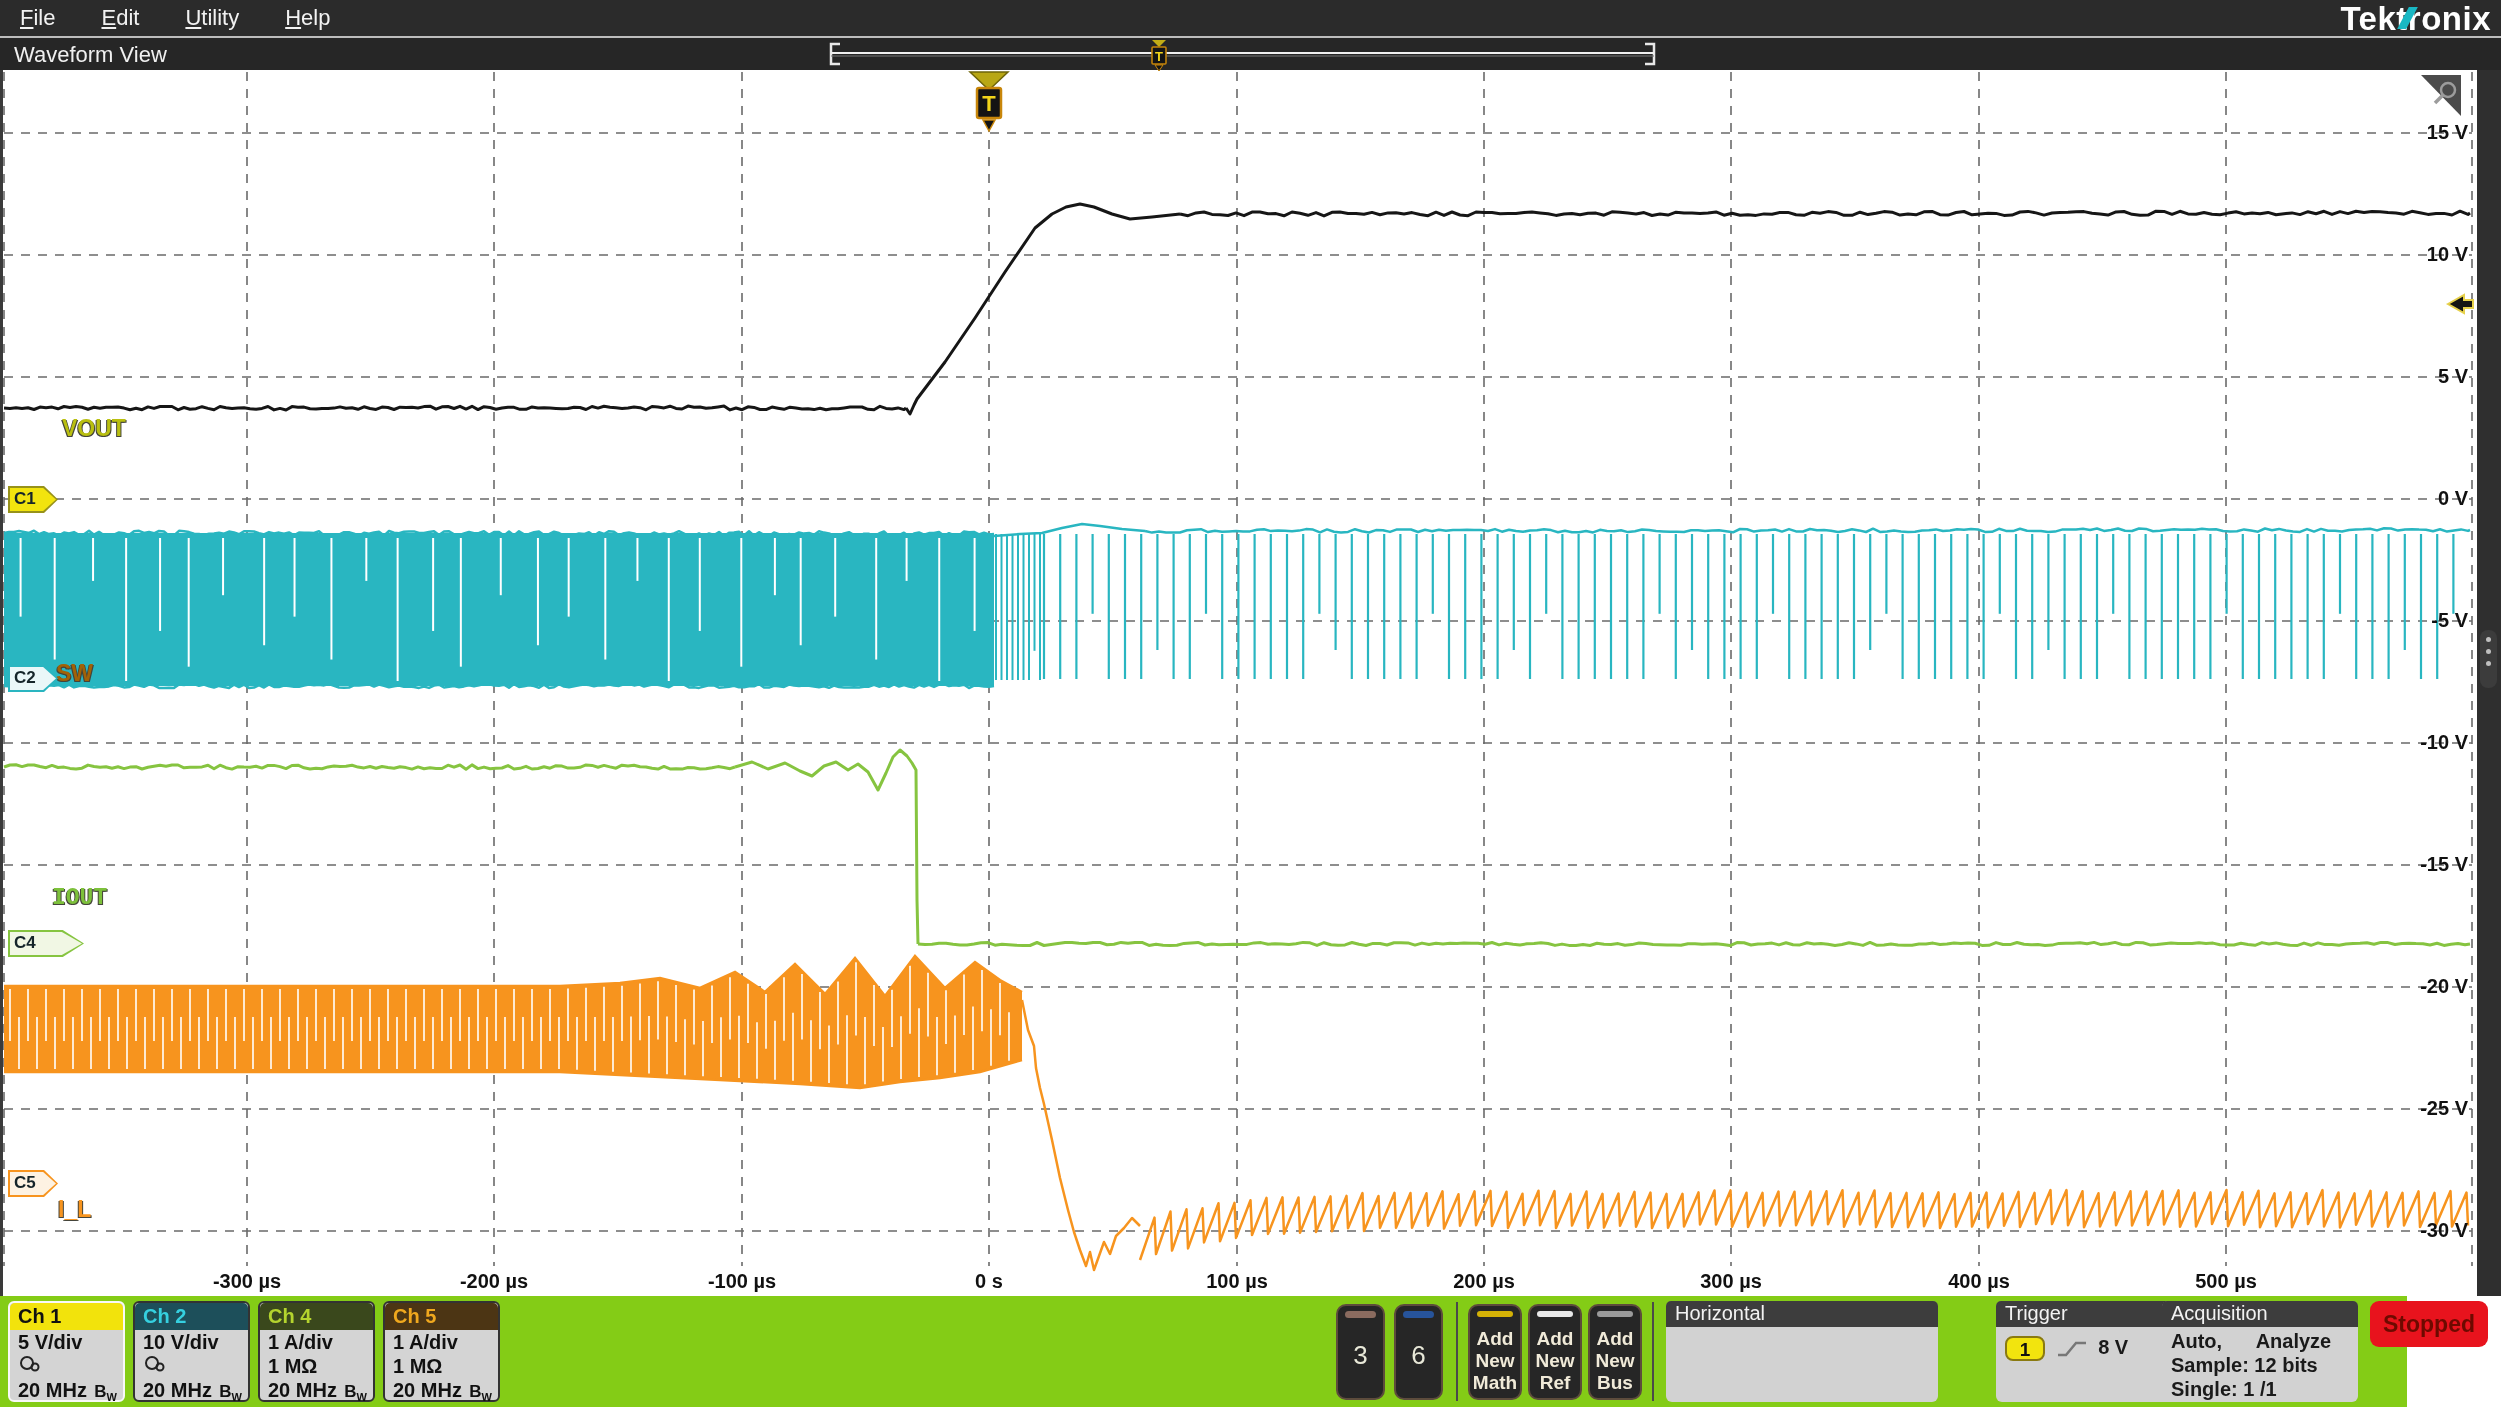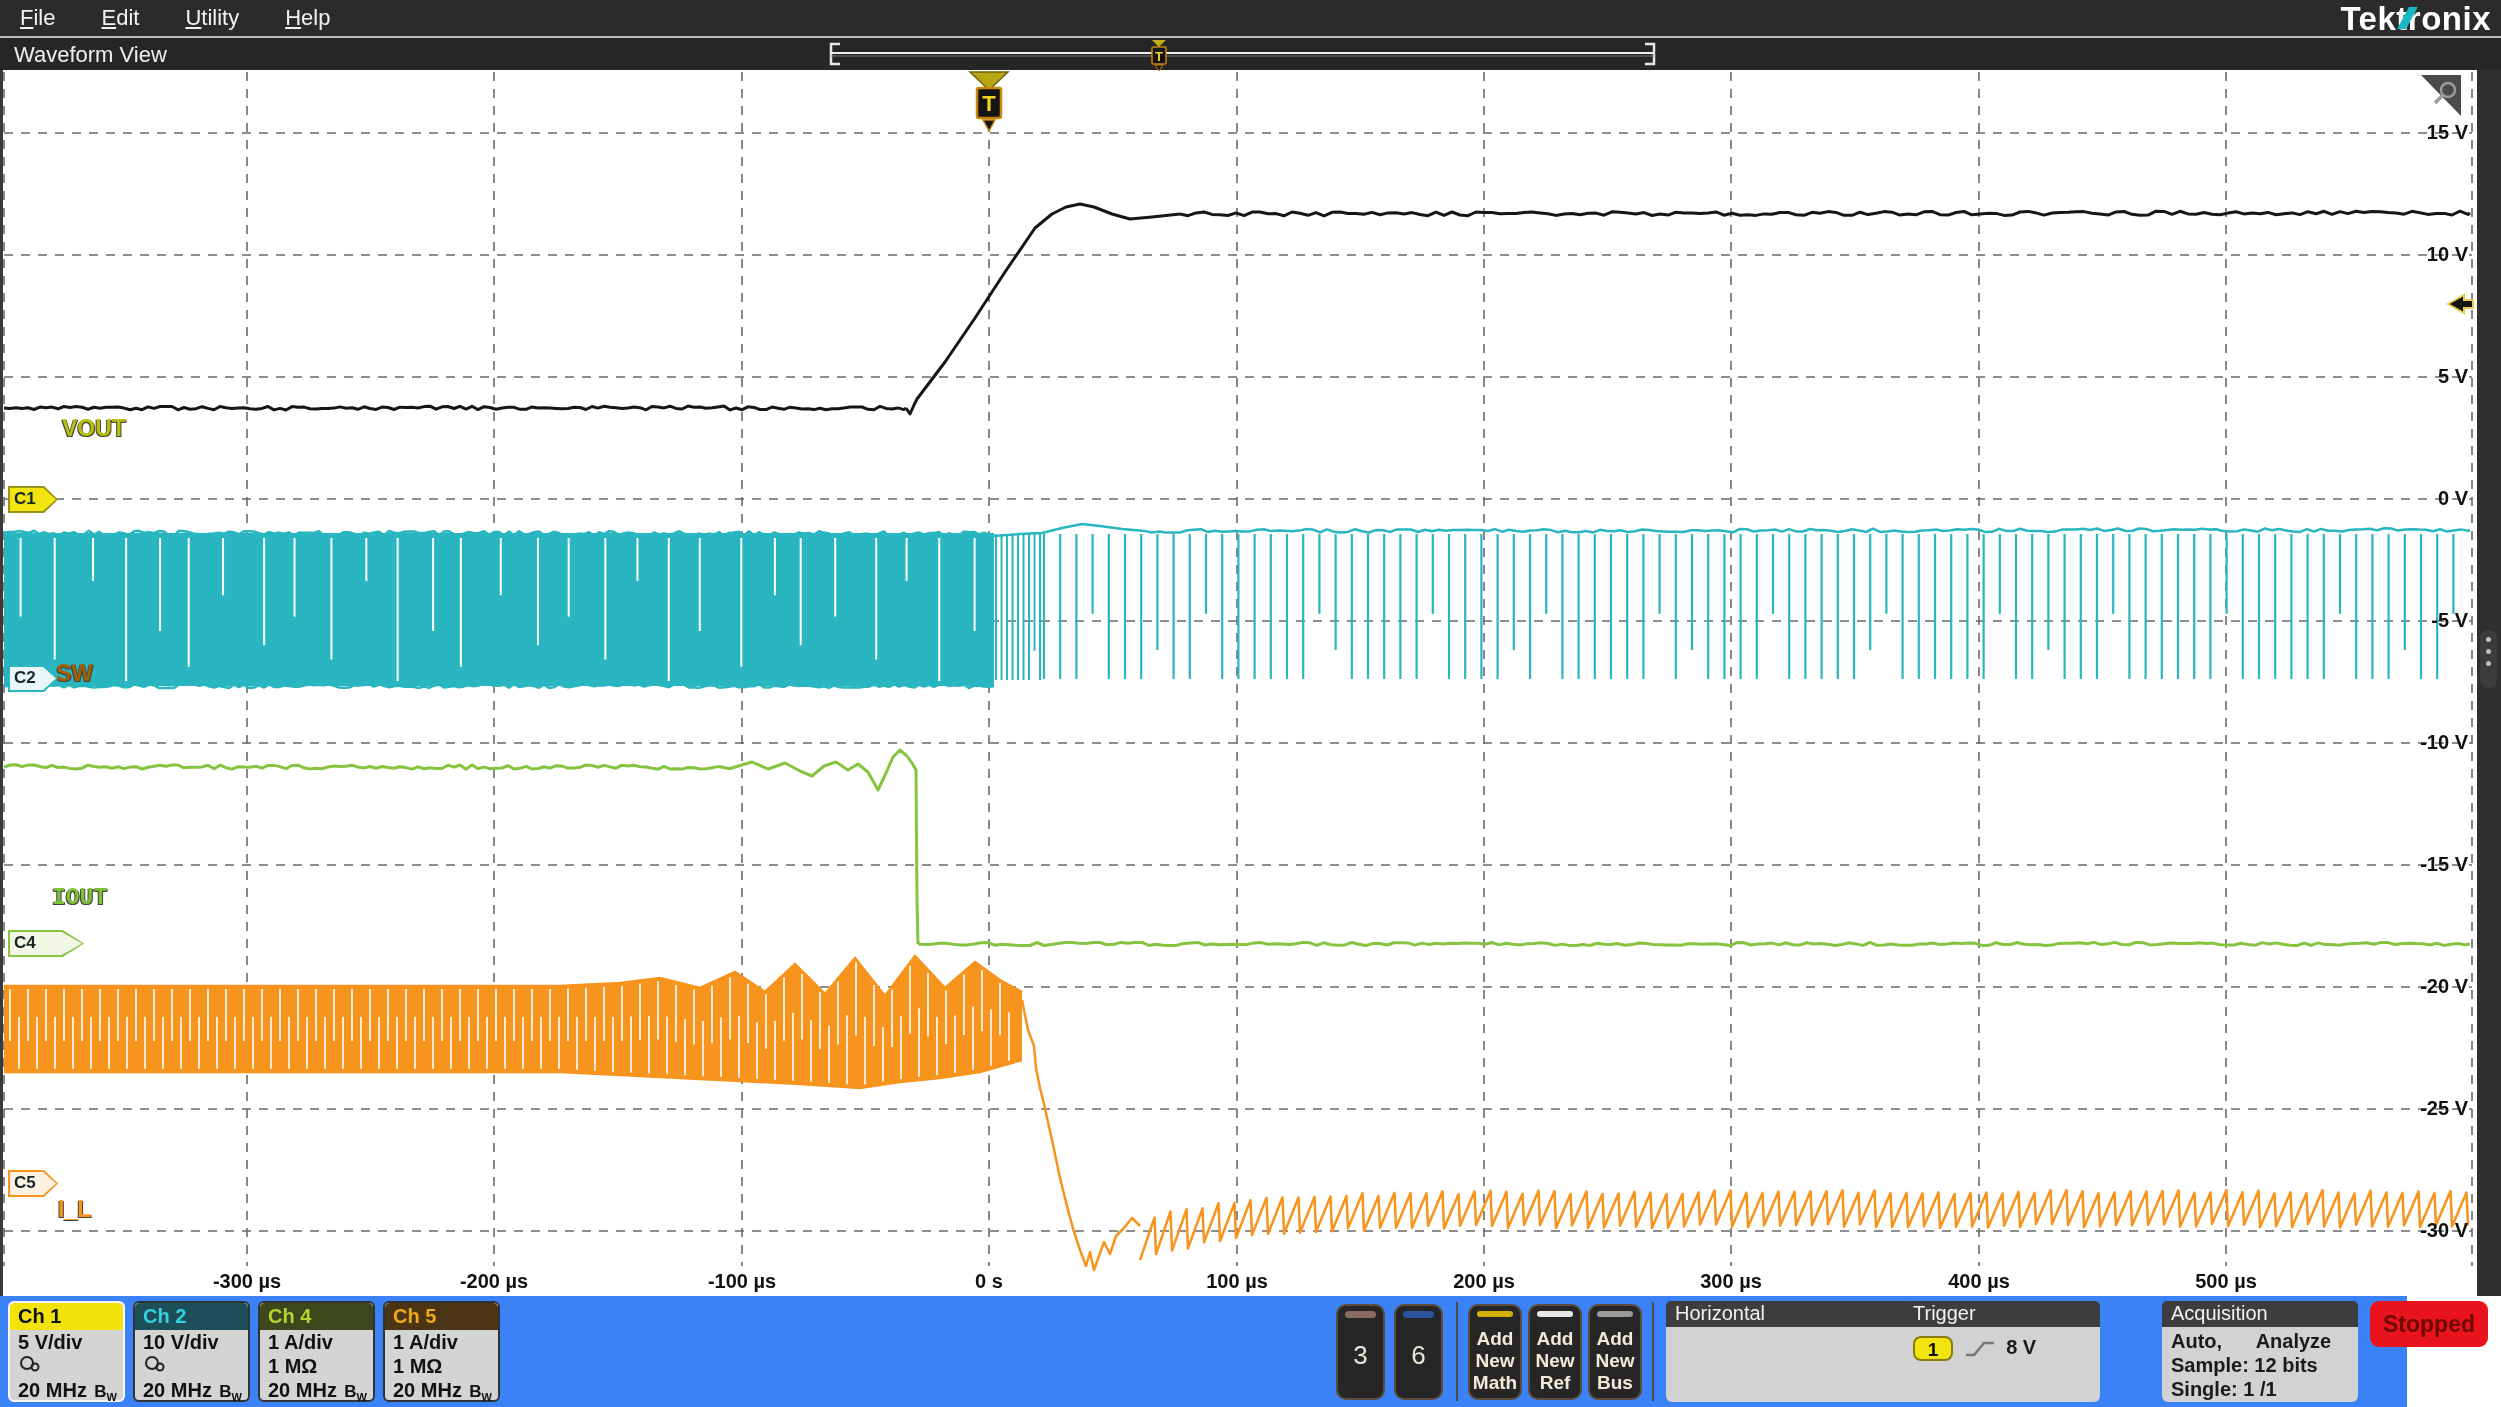--- a/index.html
+++ b/index.html
@@ -27,21 +27,21 @@
   #scope-svg{position:absolute;left:0;top:0;z-index:2;}
   .overlay{position:absolute;left:0;top:0;width:2501px;height:1407px;z-index:3;pointer-events:none;}
   .trace-label{position:absolute;font-size:23px;font-weight:bold;text-shadow:1px 1px 0 #44443a, -1px 1px 0 #44443a;}
   .vlabel{position:absolute;width:90px;text-align:right;font-size:20px;font-weight:bold;color:#111;}
   .xlabel{position:absolute;width:120px;text-align:center;font-size:20px;font-weight:bold;color:#111;}
   .refbadge{position:absolute;width:50px;height:27px;z-index:4;pointer-events:auto;}
   .refbadge .shape{position:absolute;inset:0;clip-path:polygon(0 0,72% 0,100% 50%,72% 100%,0 100%);}
   .refbadge .fill{position:absolute;inset:2px;clip-path:polygon(0 0,72% 0,100% 50%,72% 100%,0 100%);}
   .refbadge span{position:absolute;left:6px;top:3px;font-size:17px;font-weight:bold;color:#15252a;}
   
-  .bottombar{position:absolute;left:0;top:1296px;width:2407px;height:111px;background:#3b82f6;z-index:8;}
+  .bottombar{position:absolute;left:0;top:1296px;width:2407px;height:111px;background:#84cc16;z-index:8;}
   .chpanel{position:absolute;top:5px;width:117px;height:101px;border-radius:6px;background:#d4d4d4;box-sizing:border-box;}
   .chpanel .hdr{height:27px;border-radius:5px 5px 0 0;font-size:20px;font-weight:bold;padding:2px 0 0 8px;box-sizing:border-box;}
   .chpanel .row{font-size:20px;font-weight:bold;color:#111;padding-left:8px;line-height:24px;position:relative;}
   .bw{position:absolute;right:6px;top:2px;font-size:17px;font-weight:bold;}
   .bw sub{font-size:11px;}
   .sqbtn{position:absolute;top:8px;width:49px;height:96px;background:#262626;border:2px solid #5d4c3c;border-radius:10px;box-sizing:border-box;color:#e8e8d8;text-align:center;}
   .sqbtn .stripe{position:absolute;left:7px;top:5px;right:7px;height:7px;border-radius:4px;}
   .sqbtn .lbl{position:absolute;left:0;right:0;top:34px;font-size:26px;}
   .addbtn{position:absolute;top:8px;width:54px;height:96px;background:#262626;border:2px solid #5d4c3c;border-radius:10px;box-sizing:border-box;color:#f0ead8;text-align:center;}
   .addbtn .stripe{position:absolute;left:7px;top:5px;right:7px;height:6px;border-radius:4px;}
@@ -522,21 +522,21 @@
     <div class="stripe" style="background:#9a9a9a;"></div>
     <div class="lbl">Add New Bus</div>
   </div>
 
   <div class="vsep" style="left:1652px;"></div>
 
   <div class="infopanel" style="left:1666px;width:272px;">
     <div class="hdr">Horizontal</div>
   </div>
 
-  <div class="infopanel" style="left:1904px;width:196px;">
+  <div class="infopanel" style="left:1996px;width:196px;">
     <div class="hdr">Trigger</div>
     <div class="body" style="padding-top:8px;">
       <span class="trigsrc">1</span>
       <svg width="34" height="22" viewBox="0 0 34 22" style="vertical-align:middle;margin:0 4px;">
         <polyline points="3,17 11,17 21,5 31,5" fill="none" stroke="#777" stroke-width="2.5"></polyline>
       </svg>
       <span>8 V</span>
     </div>
   </div>
 

